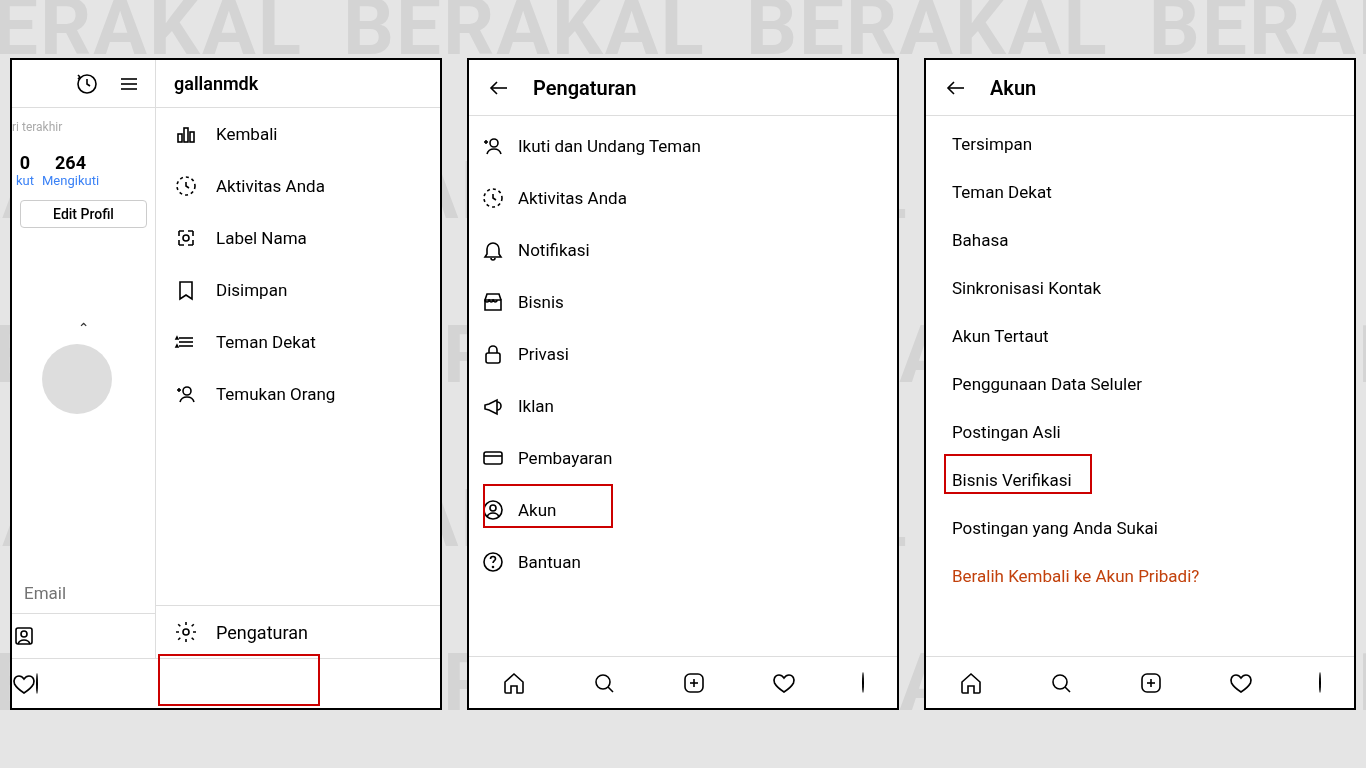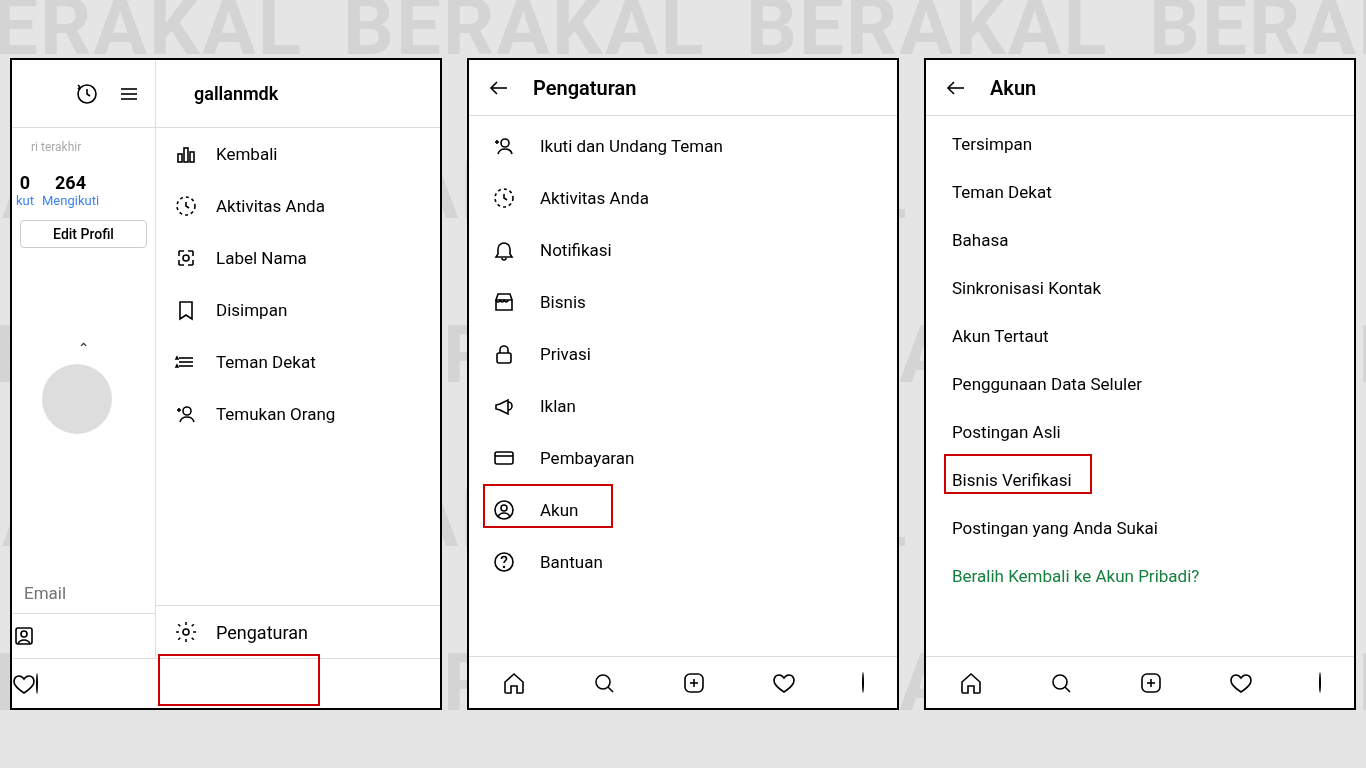--- a/index.html
+++ b/index.html
@@ -40,23 +40,22 @@
   }
   .phone-body {
     flex: 1;
     display: flex;
     flex-direction: column;
     overflow: hidden;
   }
   
   .p1-top {
     display: flex;
-    height: 68px;
+    height: 48px;
     border-bottom: 1px solid #ddd;
-    gap: 20px;
   }
   .p1-top-left {
     width: 144px;
     display: flex;
     align-items: center;
     justify-content: flex-end;
     gap: 18px;
     padding-right: 14px;
     border-right: 1px solid #ddd;
   }
@@ -69,21 +68,21 @@
     padding-left: 18px;
   }
   .p1-content { display: flex; flex: 1; }
   .p1-left {
     width: 144px;
     border-right: 1px solid #ddd;
     display: flex;
     flex-direction: column;
     position: relative;
   }
-  .p1-tiny { font-size: 12px; color: #aaa; padding: 12px 0; margin-left: 19px; }
+  .p1-tiny { font-size: 12px; color: #aaa; padding: 12px 0; }
   .p1-stats { display: flex; gap: 8px; padding: 6px 4px; }
   .p1-stat { text-align: center; }
   .p1-stat .num { font-weight: 700; font-size: 18px; }
   .p1-stat .lbl { font-size: 13px; color: #3b82f6; }
   .p1-edit {
     margin: 6px 8px 0 8px;
     border: 1px solid #ccc;
     border-radius: 4px;
     font-size: 14px;
     font-weight: 500;
@@ -143,37 +142,37 @@
     gap: 22px;
     padding: 0 18px;
     border-bottom: 1px solid #ddd;
     font-size: 20px;
     font-weight: 600;
   }
   .p-list { flex: 1; overflow: hidden; padding: 4px 0; }
   .p-item {
     display: flex;
     align-items: center;
-    gap: 24px;
-    padding: 14px 23px;
+    gap: 13px;
+    padding: 14px 12px;
     font-size: 17px;
     cursor: pointer;
     position: relative;
   }
   .p-item.noicon { padding-left: 26px; }
   .p-nav {
     display: flex;
     justify-content: space-around;
     align-items: center;
     border-top: 1px solid #ddd;
     height: 52px;
   }
   .highlight-p2 { position: absolute; left: 14px; top: 0; width: 130px; height: 44px; border: 2px solid #cc0000; pointer-events: none; }
   .highlight-p3 { position: absolute; left: 18px; top: -2px; width: 148px; height: 40px; border: 2px solid #cc0000; pointer-events: none; }
-  .link-blue { color: #15803d; }
+  .link-blue { color: #c2410c; }
 
   
   .ico { width: 24px; height: 24px; display: flex; align-items: center; justify-content: center; flex: 0 0 24px; }
   .ico svg { width: 24px; height: 24px; stroke: #000; stroke-width: 1.6; fill: none; }
   .ico.big svg { width: 28px; height: 28px; }
 
   .avatar-small {
     width: 26px; height: 26px; border-radius: 50%;
     border: 1.5px solid #000;
     background: linear-gradient(135deg,#b08060,#705040);

